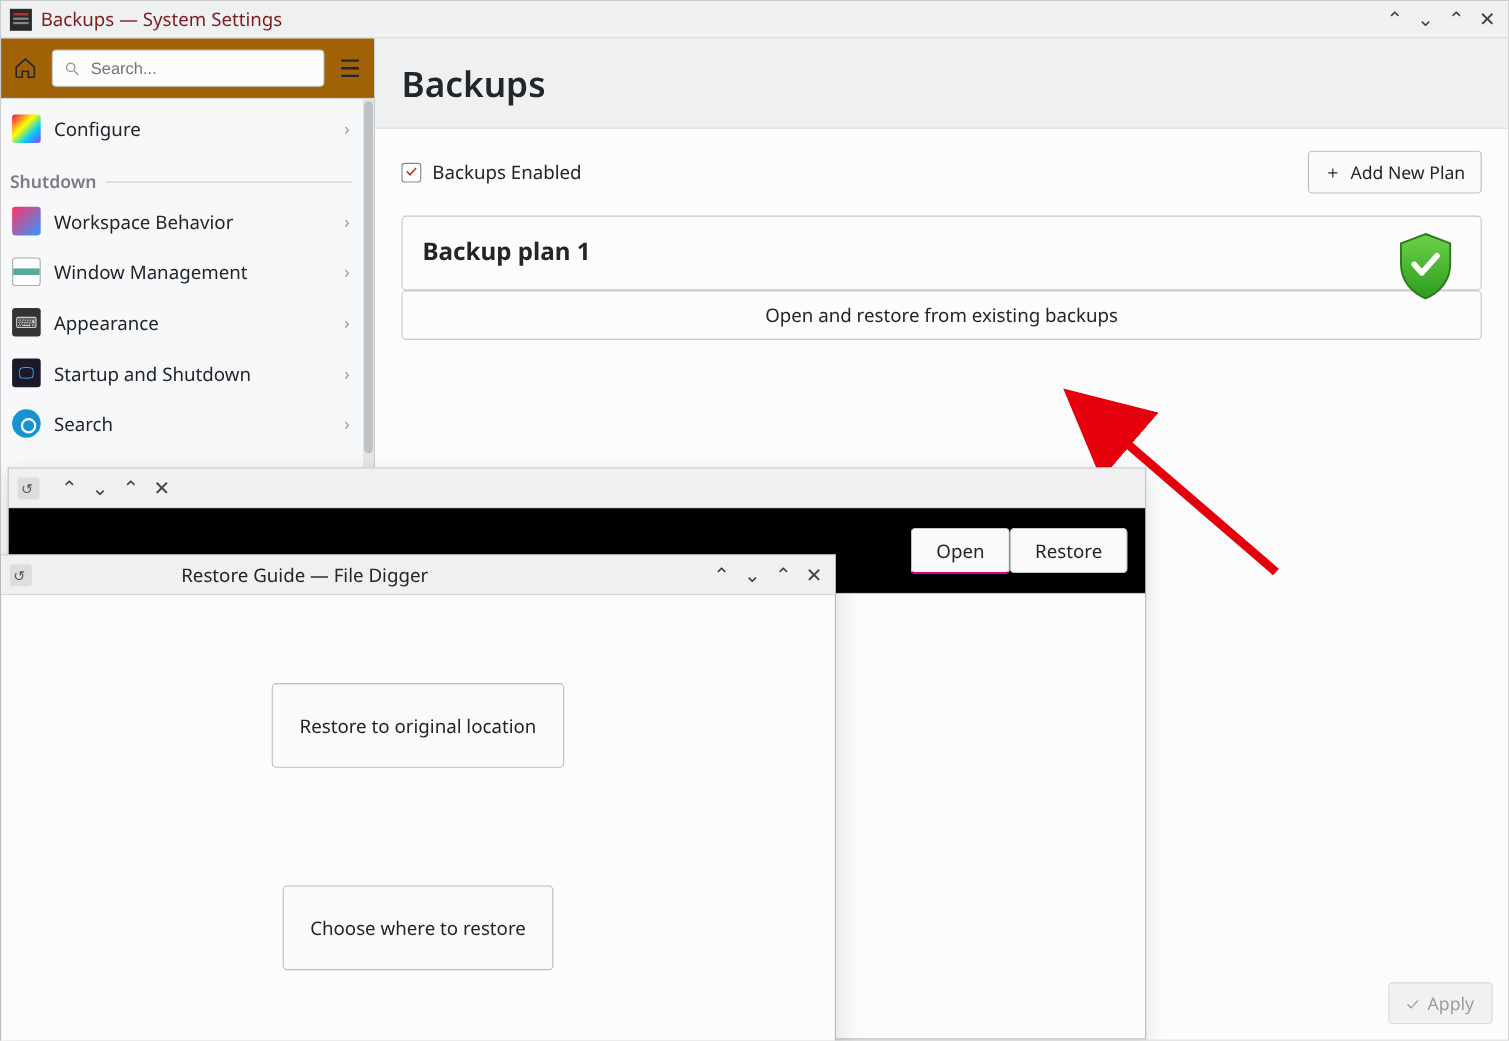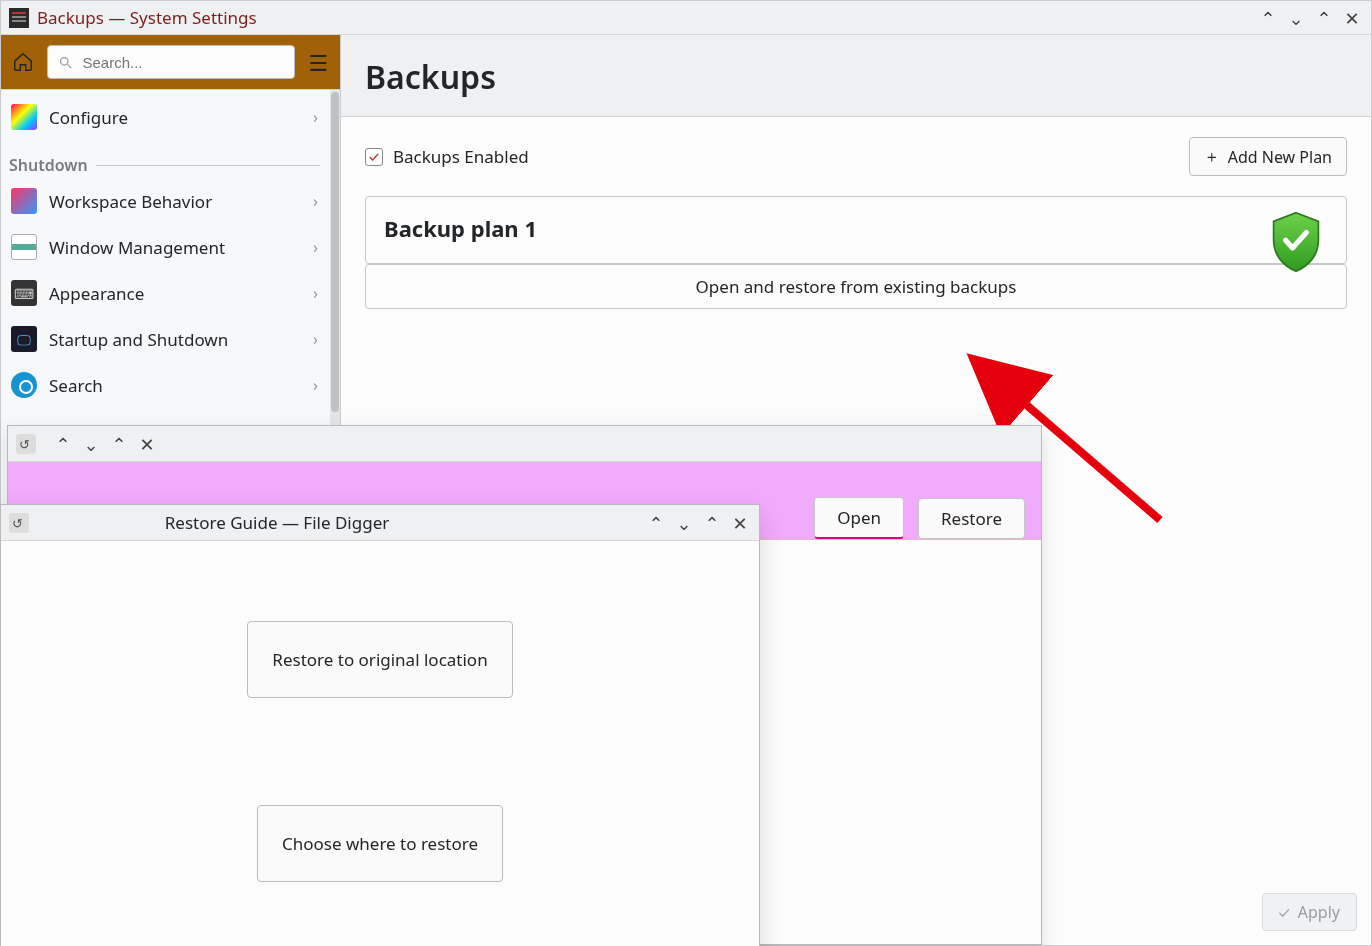--- a/index.html
+++ b/index.html
@@ -200,25 +200,25 @@
   }
   .fd-title {
     height:36px; display:flex; align-items:center;
     border-bottom:1px solid #d4d6d8;
     background:#eff0f1;
   }
   .fd-title .icon { width:20px; height:20px; margin:0 8px; background:#ddd; border-radius:3px; position:relative;}
   .fd-title .icon::before{content:"↺"; font-size:13px; color:#555; position:absolute; left:3px; top:1px;}
   .fd-title .label { flex:1; text-align:center; font-size:17px; padding-right:120px; }
   .fd-toolbar {
-    background:#f0abfc;
+    background:#000000;
     border-bottom:1px solid #e8b7bd;
     height:78px;
-    display:flex; align-items:flex-end; justify-content:flex-end;
-    gap:14px; padding:0 16px;
+    display:flex; align-items:center; justify-content:flex-end;
+    gap:0; padding:0 16px;
   }
   .fd-btn {
     border:1px solid #c4c6c8; border-radius:4px; background:#fafafa;
     padding:8px 22px; font-size:17px;
   }
   .fd-btn.recent { border-bottom:2px solid #d08; }
 
   
   .win-rg {
     position:absolute; left:0; top:504px;

